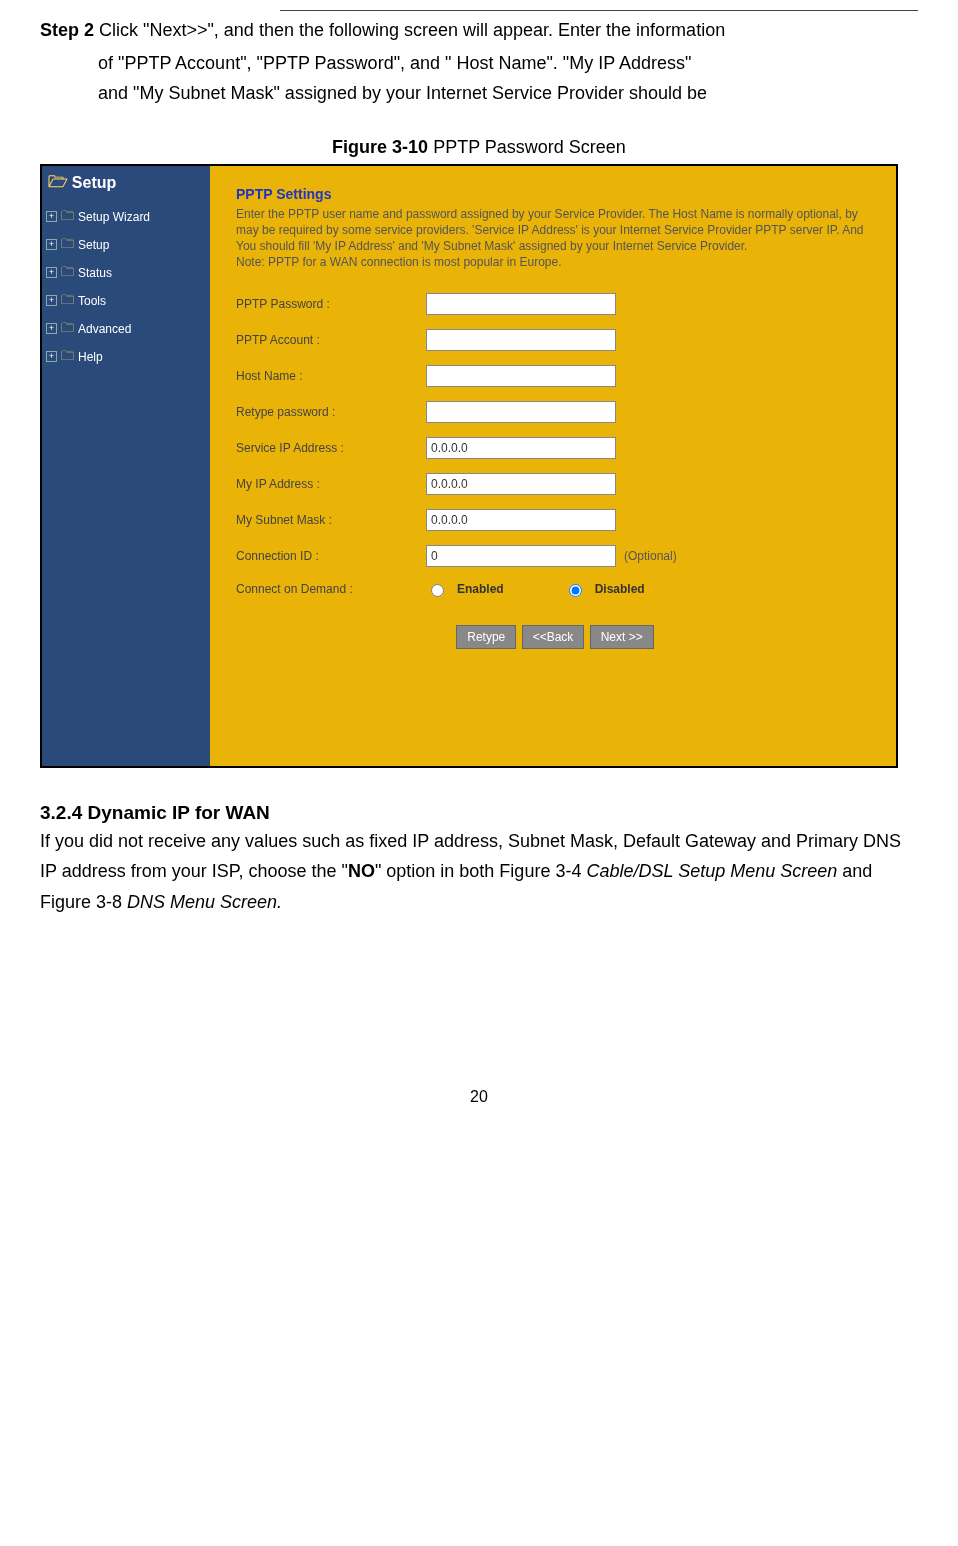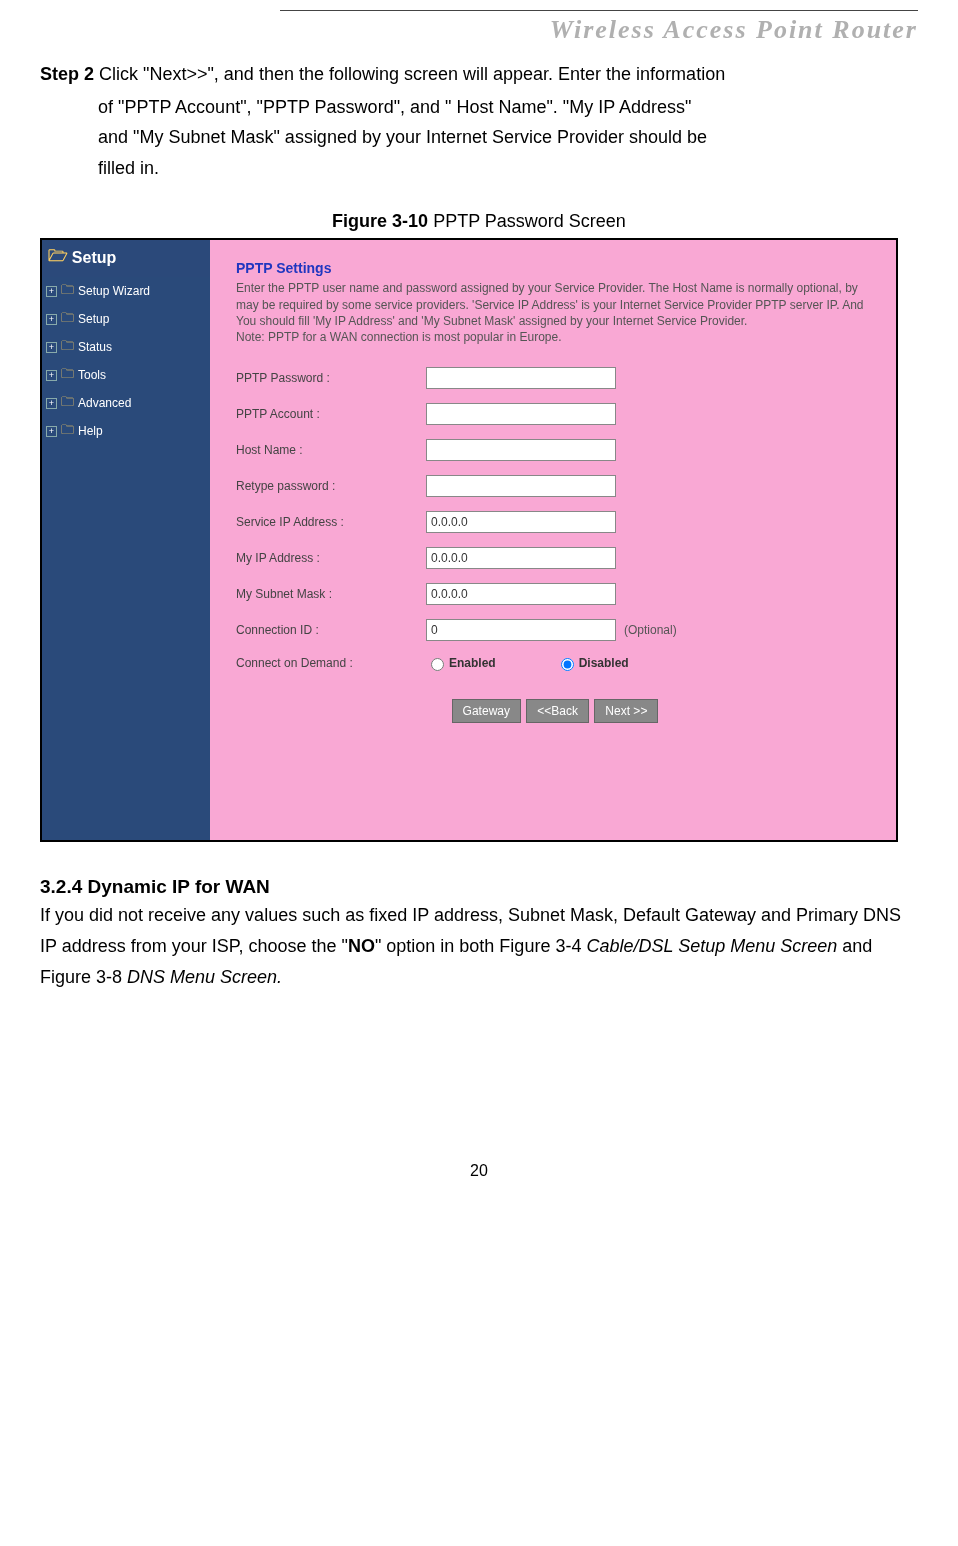--- a/index.html
+++ b/index.html
@@ -90,21 +90,21 @@
     display: inline-flex;
     align-items: center; justify-content: center;
     font-size: 9px;
     line-height: 1;
     background: #2a4a7a;
   }
   .sb-folder { color:#ffd060; font-size:13px; }
 
   .content {
     flex: 1;
-    background: #f9a8d4;
+    background: #eab308;
     padding: 20px 22px 10px 26px;
     color: #555;
   }
   .settings-title {
     color: #2036c0;
     font-weight: bold;
     font-size: 14px;
     margin-bottom: 4px;
   }
   .settings-desc {
@@ -132,21 +132,21 @@
     padding: 1px 4px;
     color: #333;
   }
   .form-row .suffix { margin-left: 8px; color:#555; font-size:12px;}
   .radio-row {
     display: flex;
     align-items: center;
     gap: 60px;
   }
   .radio-opt {
-    display: inline-flex; align-items: center; gap:2px; font-size:12px; font-weight:bold; color:#333;
+    display: inline-flex; align-items: center; gap:10px; font-size:12px; font-weight:bold; color:#333;
   }
   .btnbar {
     text-align: center;
     margin-top: 28px;
   }
   .btnbar button {
     background: #888;
     border: 1px solid #666;
     color: #fff;
     font-size: 12px;
@@ -171,29 +171,27 @@
     text-align: center;
     margin-top: 170px;
     font-size: 16px;
   }
 </style>
 </head>
 <body>
 
 <div class="page">
   <div class="header-line"></div>
-  <div class="header-title">Wireless Access Point Router</div>
 
   <div class="step-line">
     <span class="step-label">Step 2</span><span> Click "Next&gt;&gt;", and then the following screen will appear. Enter the information</span>
   </div>
   <div class="step-body">
     <div>of "PPTP Account", "PPTP Password", and " Host Name". "My IP Address"</div>
     <div>and "My Subnet Mask" assigned by your Internet Service Provider should be</div>
-    <div>filled in.</div>
   </div>
 
   <div class="fig-caption">
     <span class="fig-num">Figure 3-10</span><span> PPTP Password Screen</span>
   </div>
 
   <div class="screenshot">
     <div class="sidebar">
       <div class="sb-home-row">
         <span class="folder">🗁</span>
@@ -277,21 +275,21 @@
             <span>Enabled</span>
           </span>
           <span class="radio-opt">
             <input type="radio" name="cod" checked="" style="">
             <span>Disabled</span>
           </span>
         </span>
       </div>
 
       <div class="btnbar">
-        <button>Gateway</button>
+        <button>Retype</button>
         <button>&lt;&lt;Back</button>
         <button>Next &gt;&gt;</button>
       </div>
     </div>
   </div>
 
   <div class="section-title">3.2.4 Dynamic IP for WAN</div>
   <div class="para">
     <span>If you did not receive any values such as fixed IP address, Subnet Mask, Default Gateway and Primary DNS IP address from your ISP, choose the "</span><span class="bold">NO</span><span>" option in both Figure 3-4 </span><span class="italic">Cable/DSL Setup Menu Screen</span><span> and Figure 3-8 </span><span class="italic">DNS Menu Screen.</span>
   </div>

